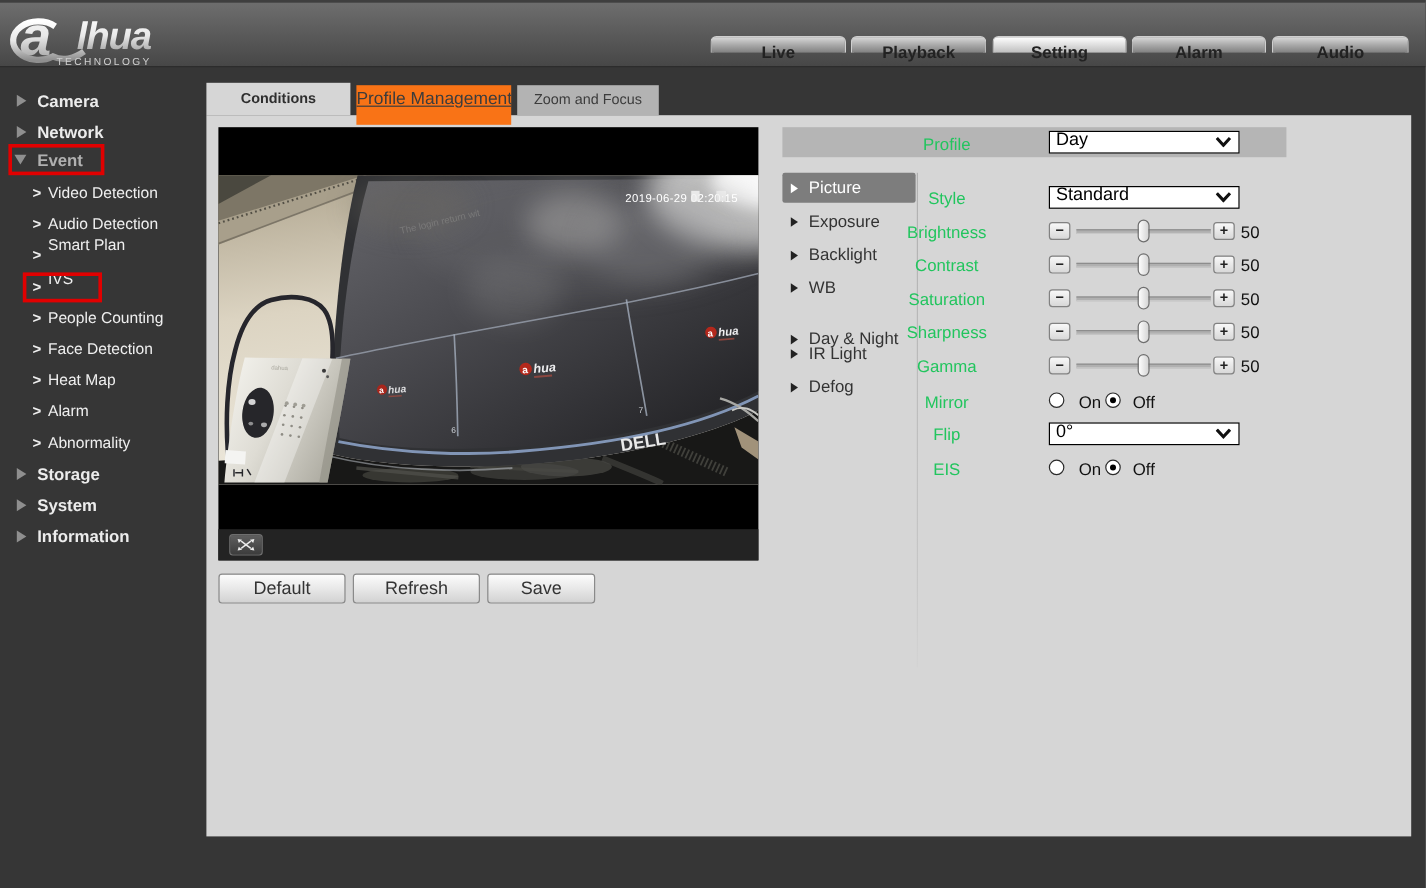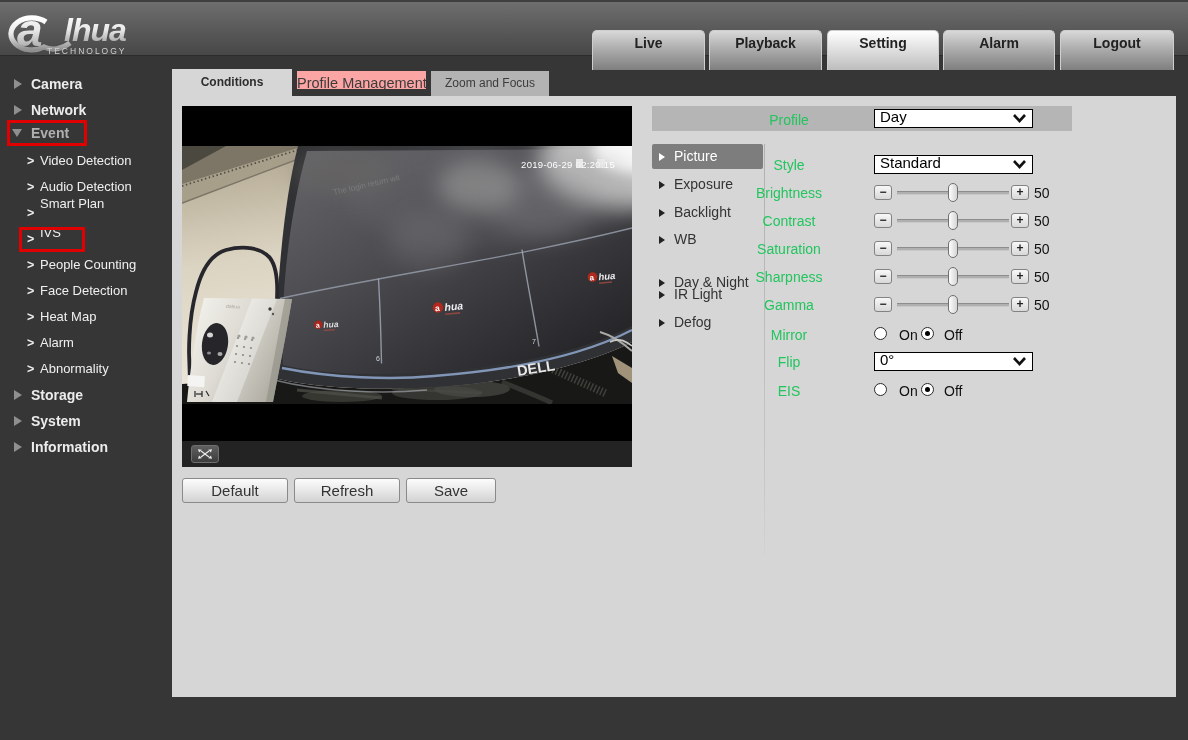--- a/index.html
+++ b/index.html
@@ -4,39 +4,39 @@
 <style>
 * { margin:0; padding:0; box-sizing:border-box; }
 html,body { width:1188px; height:740px; background:#363636; font-family:"Liberation Sans",sans-serif; overflow:hidden; }
 .abs { position:absolute; }
 #page { position:relative; width:1188px; height:740px; }
 
 
 #topbar { position:absolute; left:0; top:0; width:1188px; height:56px;
   background:linear-gradient(#6e6e6e 0%, #5c5c5c 45%, #474747 100%);
   border-top:2px solid #3f3f3f; border-bottom:1px solid #2c2c2c; }
-.navbtn { position:absolute; top:28px; height:40px; border-radius:5px 5px 0 0;
+.navbtn { position:absolute; top:28px; height:14px; border-radius:5px 5px 0 0;
   background:linear-gradient(#d8d8d8 0%, #a9a9a9 50%, #7f7f7f 100%);
   border:1px solid #cfcfcf; border-bottom:none;
   color:#222; font-size:14px; font-weight:bold; text-align:center; line-height:25px; }
 .navbtn.active { background:linear-gradient(#ffffff 0%, #dedede 50%, #bdbdbd 100%); }
 
 
 .side-top { position:absolute; left:31px; color:#ececec; font-size:14px; font-weight:bold; height:18px; line-height:18px; }
 .side-sub { position:absolute; left:40px; color:#efefef; font-size:13px; height:16px; line-height:16px; }
 .tri-r { position:absolute; left:14px; width:0; height:0; border-left:8px solid #8f8f8f; border-top:5px solid transparent; border-bottom:5px solid transparent; }
 .tri-d { position:absolute; left:12px; width:0; height:0; border-top:8px solid #8f8f8f; border-left:5px solid transparent; border-right:5px solid transparent; }
 .chev { position:absolute; left:27px; color:#efefef; font-size:12.5px; font-weight:bold; height:16px; line-height:16px; }
 .redbox { position:absolute; border:3px solid #e10000; }
 
 
 #content { position:absolute; left:172px; top:96px; width:1004px; height:601px; background:#d6d6d6; }
 .tab { position:absolute; font-size:12px; text-align:center; white-space:nowrap; overflow:hidden; }
 #tab1 { left:172px; top:69px; width:120px; height:27px; background:#d6d6d6; color:#2e2e2e; font-weight:bold; line-height:27px; }
-#tab2 { left:297px; top:71px; width:129px; height:18px; background:#fca5a5; color:#3c3c3c; line-height:24px; font-size:14.5px; }
+#tab2 { left:297px; top:71px; width:129px; height:33px; background:#f97316; color:#3c3c3c; line-height:24px; font-size:14.5px;text-decoration:underline; }
 #tab3 { left:431px; top:71px; width:118px; height:25px; background:#b3b3b3; color:#3c3c3c; line-height:24px; }
 
 
 #video { position:absolute; left:182px; top:106px; width:450px; height:361px; background:#000; }
 #vbar { position:absolute; left:0; top:335px; width:450px; height:26px; background:#232323; }
 #expandbtn { position:absolute; left:9px; top:4px; width:28px; height:18px; border:1px solid #6e6e6e; border-radius:3px; background:linear-gradient(#5f5f5f,#3c3c3c); }
 
 
 .btn { position:absolute; top:478px; height:25px; border:1px solid #8a8a8a; border-radius:3px;
   background:linear-gradient(#fcfcfc, #e8e8e8 50%, #d2d2d2); color:#333; font-size:15px; text-align:center; line-height:23px; }
@@ -80,21 +80,21 @@
         <text x="9" y="38" font-size="46" font-style="italic" font-weight="bold" font-family="Liberation Sans">a</text>
         <text x="56" y="33" font-size="32" font-style="italic" font-weight="bold" font-family="Liberation Sans" letter-spacing="-1">lhua</text>
       </g>
       <path d="M 38,14 A 21,16 0 1 0 36,39 C 44,43 54,41 62,35" fill="none" stroke="url(#silver)" stroke-width="5.2"></path>
       <text x="39" y="46" font-size="8.5" letter-spacing="2" fill="#cfcfcf" font-family="Liberation Sans">TECHNOLOGY</text>
     </svg>
     <div class="navbtn" style="left:592px;width:113px;">Live</div>
     <div class="navbtn" style="left:709px;width:113px;">Playback</div>
     <div class="navbtn active" style="left:827px;width:112px;">Setting</div>
     <div class="navbtn" style="left:943px;width:112px;">Alarm</div>
-    <div class="navbtn" style="left:1060px;width:114px;">Logout</div>
+    <div class="navbtn" style="left:1060px;width:114px;">Audio</div>
   </div>
 
   <div id="sidebar">
     <i class="tri-r" style="top:79px"></i>
       <div class="side-top" style="top:75px">Camera</div>
     <i class="tri-r" style="top:105px"></i>
       <div class="side-top" style="top:101px">Network</div>
     <i class="tri-d" style="top:129px"></i>
       <div class="side-top" style="top:124px;color:#b0b0b0">Event</div>
     <div class="redbox" style="left:7px;top:120px;width:80px;height:26px"></div>

